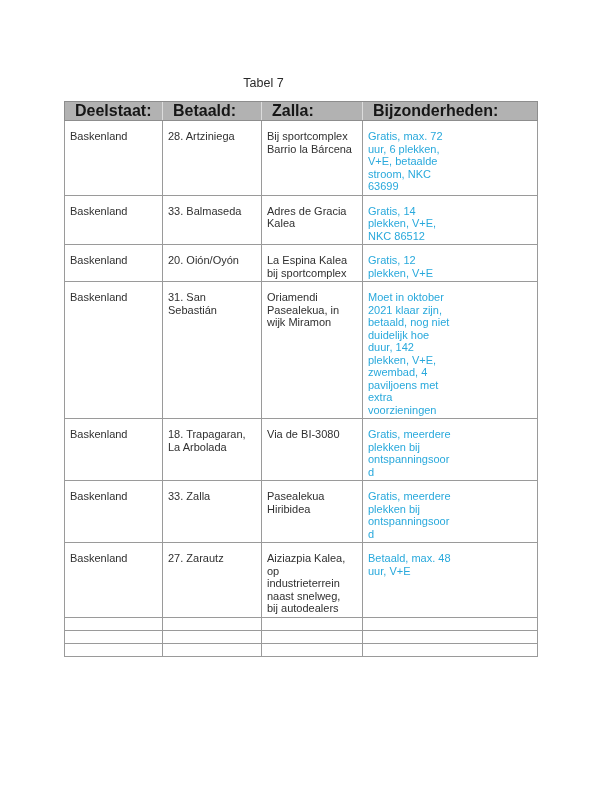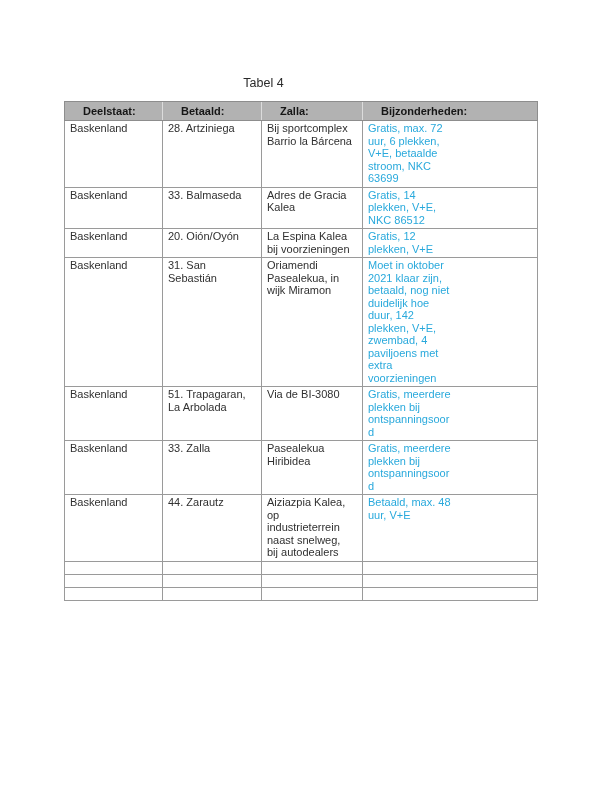--- a/index.html
+++ b/index.html
@@ -31,49 +31,49 @@
   }
   table.data-table {
     border-collapse: collapse;
     table-layout: fixed;
     width: 473px;
     border: 1px solid #8d8d8d;
   }
   table.data-table th {
     background: var(--header-bg, #b2b2b2);
     color: #161616;
-    font-size: 11px;
+    font-size: 16px;
     font-weight: bold;
     text-align: left;
-    padding: 2px 4px 2px 18px;
+    padding: 2px 4px 2px 10px;
     line-height: 14px;
     border-top: 1px solid #8d8d8d;
     border-bottom: 1px solid #8d8d8d;
     border-left: 1px solid #dcdcdc;
     white-space: nowrap;
   }
   table.data-table th:first-child { border-left: 1px solid #8d8d8d; }
   table.data-table td {
     border: 1px solid var(--border, #9a9a9a);
     vertical-align: top;
     font-size: 11px;
     line-height: 12.5px;
     color: var(--body-text, #303030);
-    padding: 1px 4px 2px 5px;
+    padding: 9px 4px 2px 5px;
     white-space: pre-line;
     overflow: hidden;
   }
   table.data-table td.highlight { color: var(--highlight-text, #29a9dc); }
   table.data-table tr.empty td { height: 13px; padding: 0 4px; }
 </style>
 </head>
 <body>
 
 <div class="page">
-  <div class="doc-title">Tabel 4</div>
+  <div class="doc-title">Tabel 7</div>
   <table class="data-table">
     <colgroup>
       <col style="width:98px">
       <col style="width:99px">
       <col style="width:101px">
       <col style="width:175px">
     </colgroup>
     <thead>
       <tr>
           <th>Deelstaat:</th>
@@ -100,21 +100,21 @@
           <td>Adres de Gracia
 Kalea</td>
           <td class="highlight">Gratis, 14
 plekken, V+E,
 NKC 86512</td>
         </tr>
         <tr>
           <td>Baskenland</td>
           <td>20. Oión/Oyón</td>
           <td>La Espina Kalea
-bij voorzieningen</td>
+bij sportcomplex</td>
           <td class="highlight">Gratis, 12
 plekken, V+E</td>
         </tr>
         <tr>
           <td>Baskenland</td>
           <td>31. San
 Sebastián</td>
           <td>Oriamendi
 Pasealekua, in
 wijk Miramon</td>
@@ -124,41 +124,41 @@
 duidelijk hoe
 duur, 142
 plekken, V+E,
 zwembad, 4
 paviljoens met
 extra
 voorzieningen</td>
         </tr>
         <tr>
           <td>Baskenland</td>
-          <td>51. Trapagaran,
+          <td>18. Trapagaran,
 La Arbolada</td>
           <td>Via de BI-3080</td>
           <td class="highlight">Gratis, meerdere
 plekken bij
 ontspanningsoor
 d</td>
         </tr>
         <tr>
           <td>Baskenland</td>
           <td>33. Zalla</td>
           <td>Pasealekua
 Hiribidea</td>
           <td class="highlight">Gratis, meerdere
 plekken bij
 ontspanningsoor
 d</td>
         </tr>
         <tr>
           <td>Baskenland</td>
-          <td>44. Zarautz</td>
+          <td>27. Zarautz</td>
           <td>Aiziazpia Kalea,
 op
 industrieterrein
 naast snelweg,
 bij autodealers</td>
           <td class="highlight">Betaald, max. 48
 uur, V+E</td>
         </tr>
         <tr class="empty">
           <td></td>

